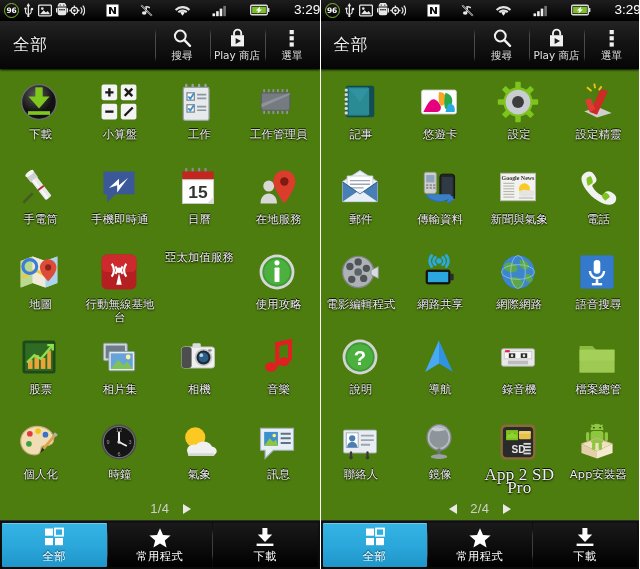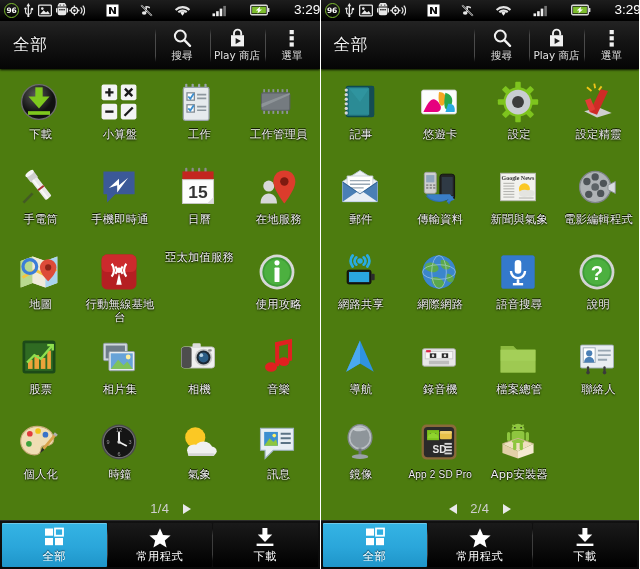--- a/index.html
+++ b/index.html
@@ -76,21 +76,21 @@
   }
   .iconbox{
     width:47px; height:47px; display:flex; align-items:center; justify-content:flex-start;
     position:relative;
   }
   .caption{
     margin-top:3px; color:#efefef; font-size:11.3px; line-height:13px;
     text-align:center; max-width:74px; letter-spacing:0.2px;
     text-shadow:0 1px 2px #000, 0 -1px 0 #000;
   }
-  .caption.lat{ font-family:Liberation Sans, sans-serif; font-size:10px; }
+  .caption.lat{ font-family:Liberation Serif, serif; font-size:17px; }
 
   
   .pager{
     flex:0 0 23px; height:23px; width:100%;
     display:flex; align-items:center; justify-content:center; gap:11px;
     color:#cfcfcf; font-size:13px;
     font-family:"Liberation Sans",sans-serif;
   }
   .arrow{ width:0;height:0; }
   .arrow.r{ border-left:8px solid #e9e9e9; border-top:5.5px solid transparent; border-bottom:5.5px solid transparent;}
@@ -869,20 +869,30 @@
               <g stroke="#a8a8a4" stroke-width="1">
                 <path d="M25 36 H41"></path>
               </g>
             </svg>
           </div>
           <div class="caption">新聞與氣象</div>
         </div>
         <div class="cell">
           <div class="iconbox">
             <svg width="44" height="44" viewBox="0 0 48 48">
+              <path d="M12 8 c5 -3 9 1 11 6 c1.6 4 -1 5.6 -3 7 c-1 .7 -1.4 1.6 -.8 2.8 c1.8 3.6 5.4 7.2 9 9 c1.2 .6 2.1 .2 2.8 -.8 c1.4 -2 3 -4.6 7 -3 c5 2 9 6 6 11 c-3 5 -11 4 -19 -1 C15 33 7 22 7 15 c0 -3 2 -5.4 5 -7 Z" fill="#f2f2f2"></path>
+              <path d="M17 12 c2 3 3 6 2 8 l-5 3 c-1 -3 -2 -7 -1 -9 Z" fill="#7ec41e"></path>
+              <path d="M33 30 c3 1 5 3 5 5 l-5 4 c-2 -2 -4 -4 -4 -6 Z" fill="#7ec41e"></path>
+            </svg>
+          </div>
+          <div class="caption">電話</div>
+        </div>
+        <div class="cell">
+          <div class="iconbox">
+            <svg width="44" height="44" viewBox="0 0 48 48">
               <circle cx="22" cy="24" r="17" fill="#aeb2b5" stroke="#7f8488" stroke-width="1.4"></circle>
               <circle cx="22" cy="24" r="4.2" fill="#5d6367"></circle>
               <g fill="#4e5458">
                 <circle cx="22" cy="13" r="4"></circle>
                 <circle cx="31" cy="20" r="4"></circle>
                 <circle cx="28" cy="31" r="4"></circle>
                 <circle cx="15" cy="32" r="4"></circle>
                 <circle cx="13" cy="18" r="4"></circle>
               </g>
               <path d="M36 22 L44 18 V31 L36 27 Z" fill="#d8dcdf" stroke="#8b9095"></path>

